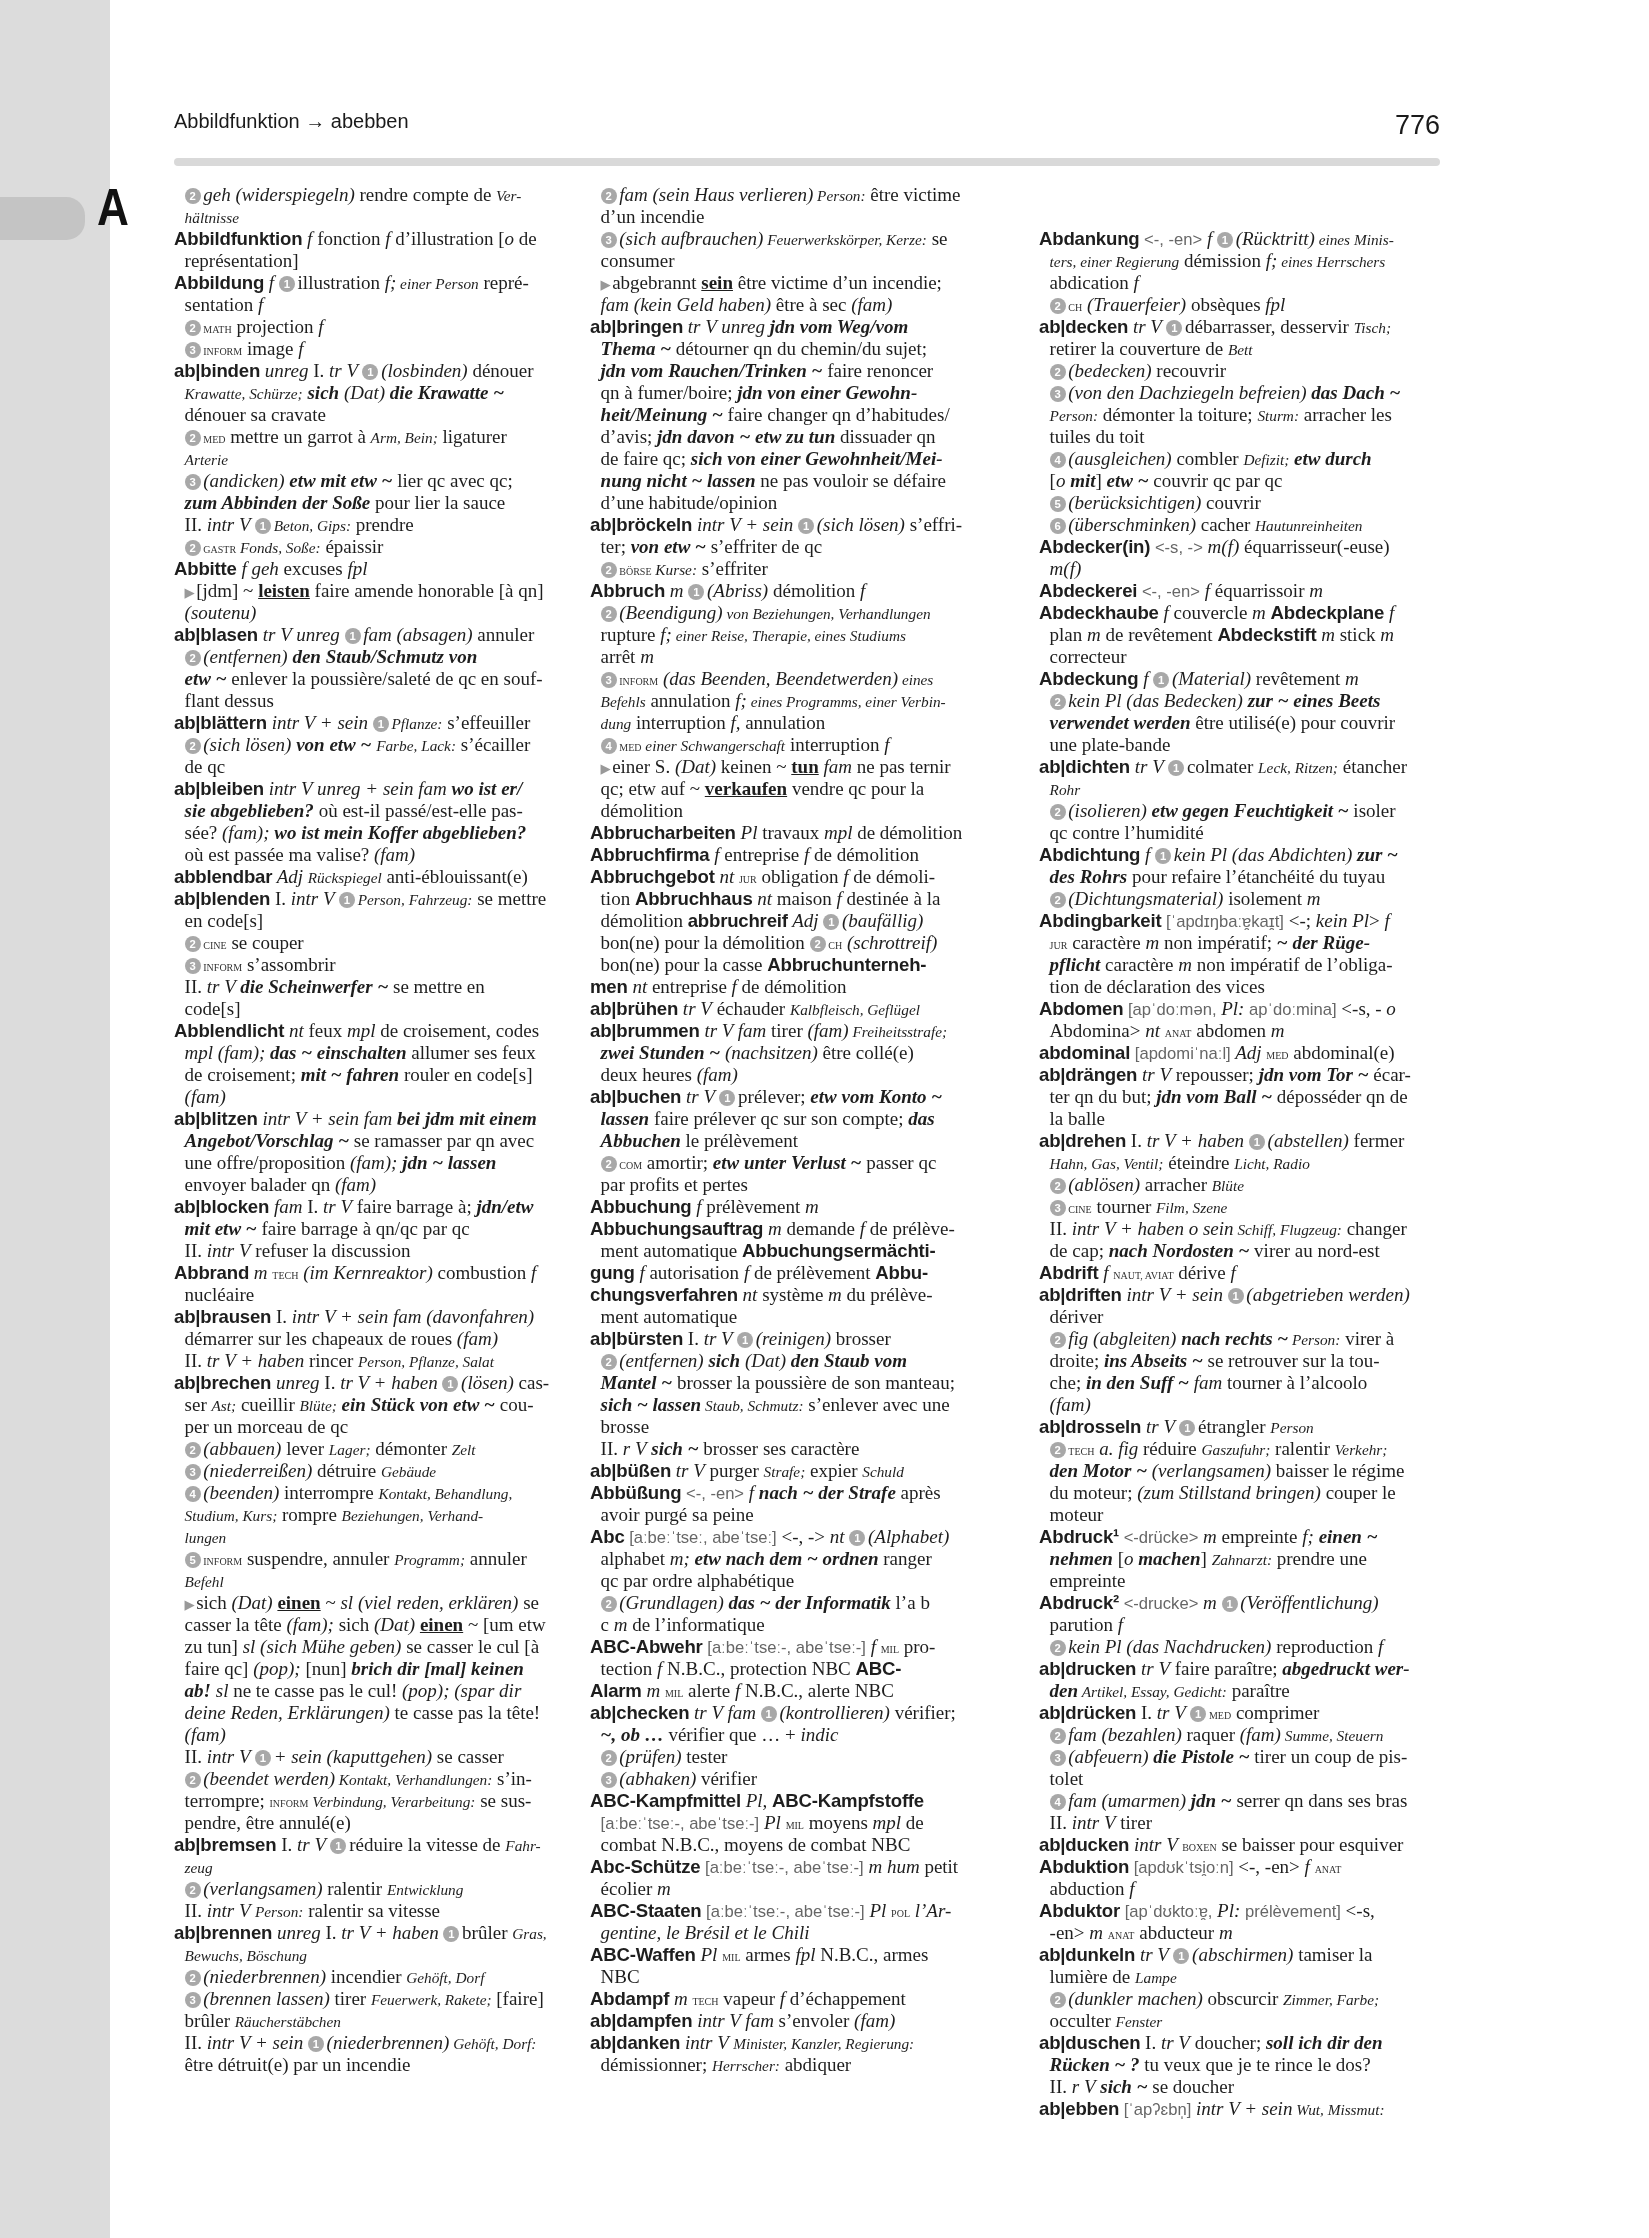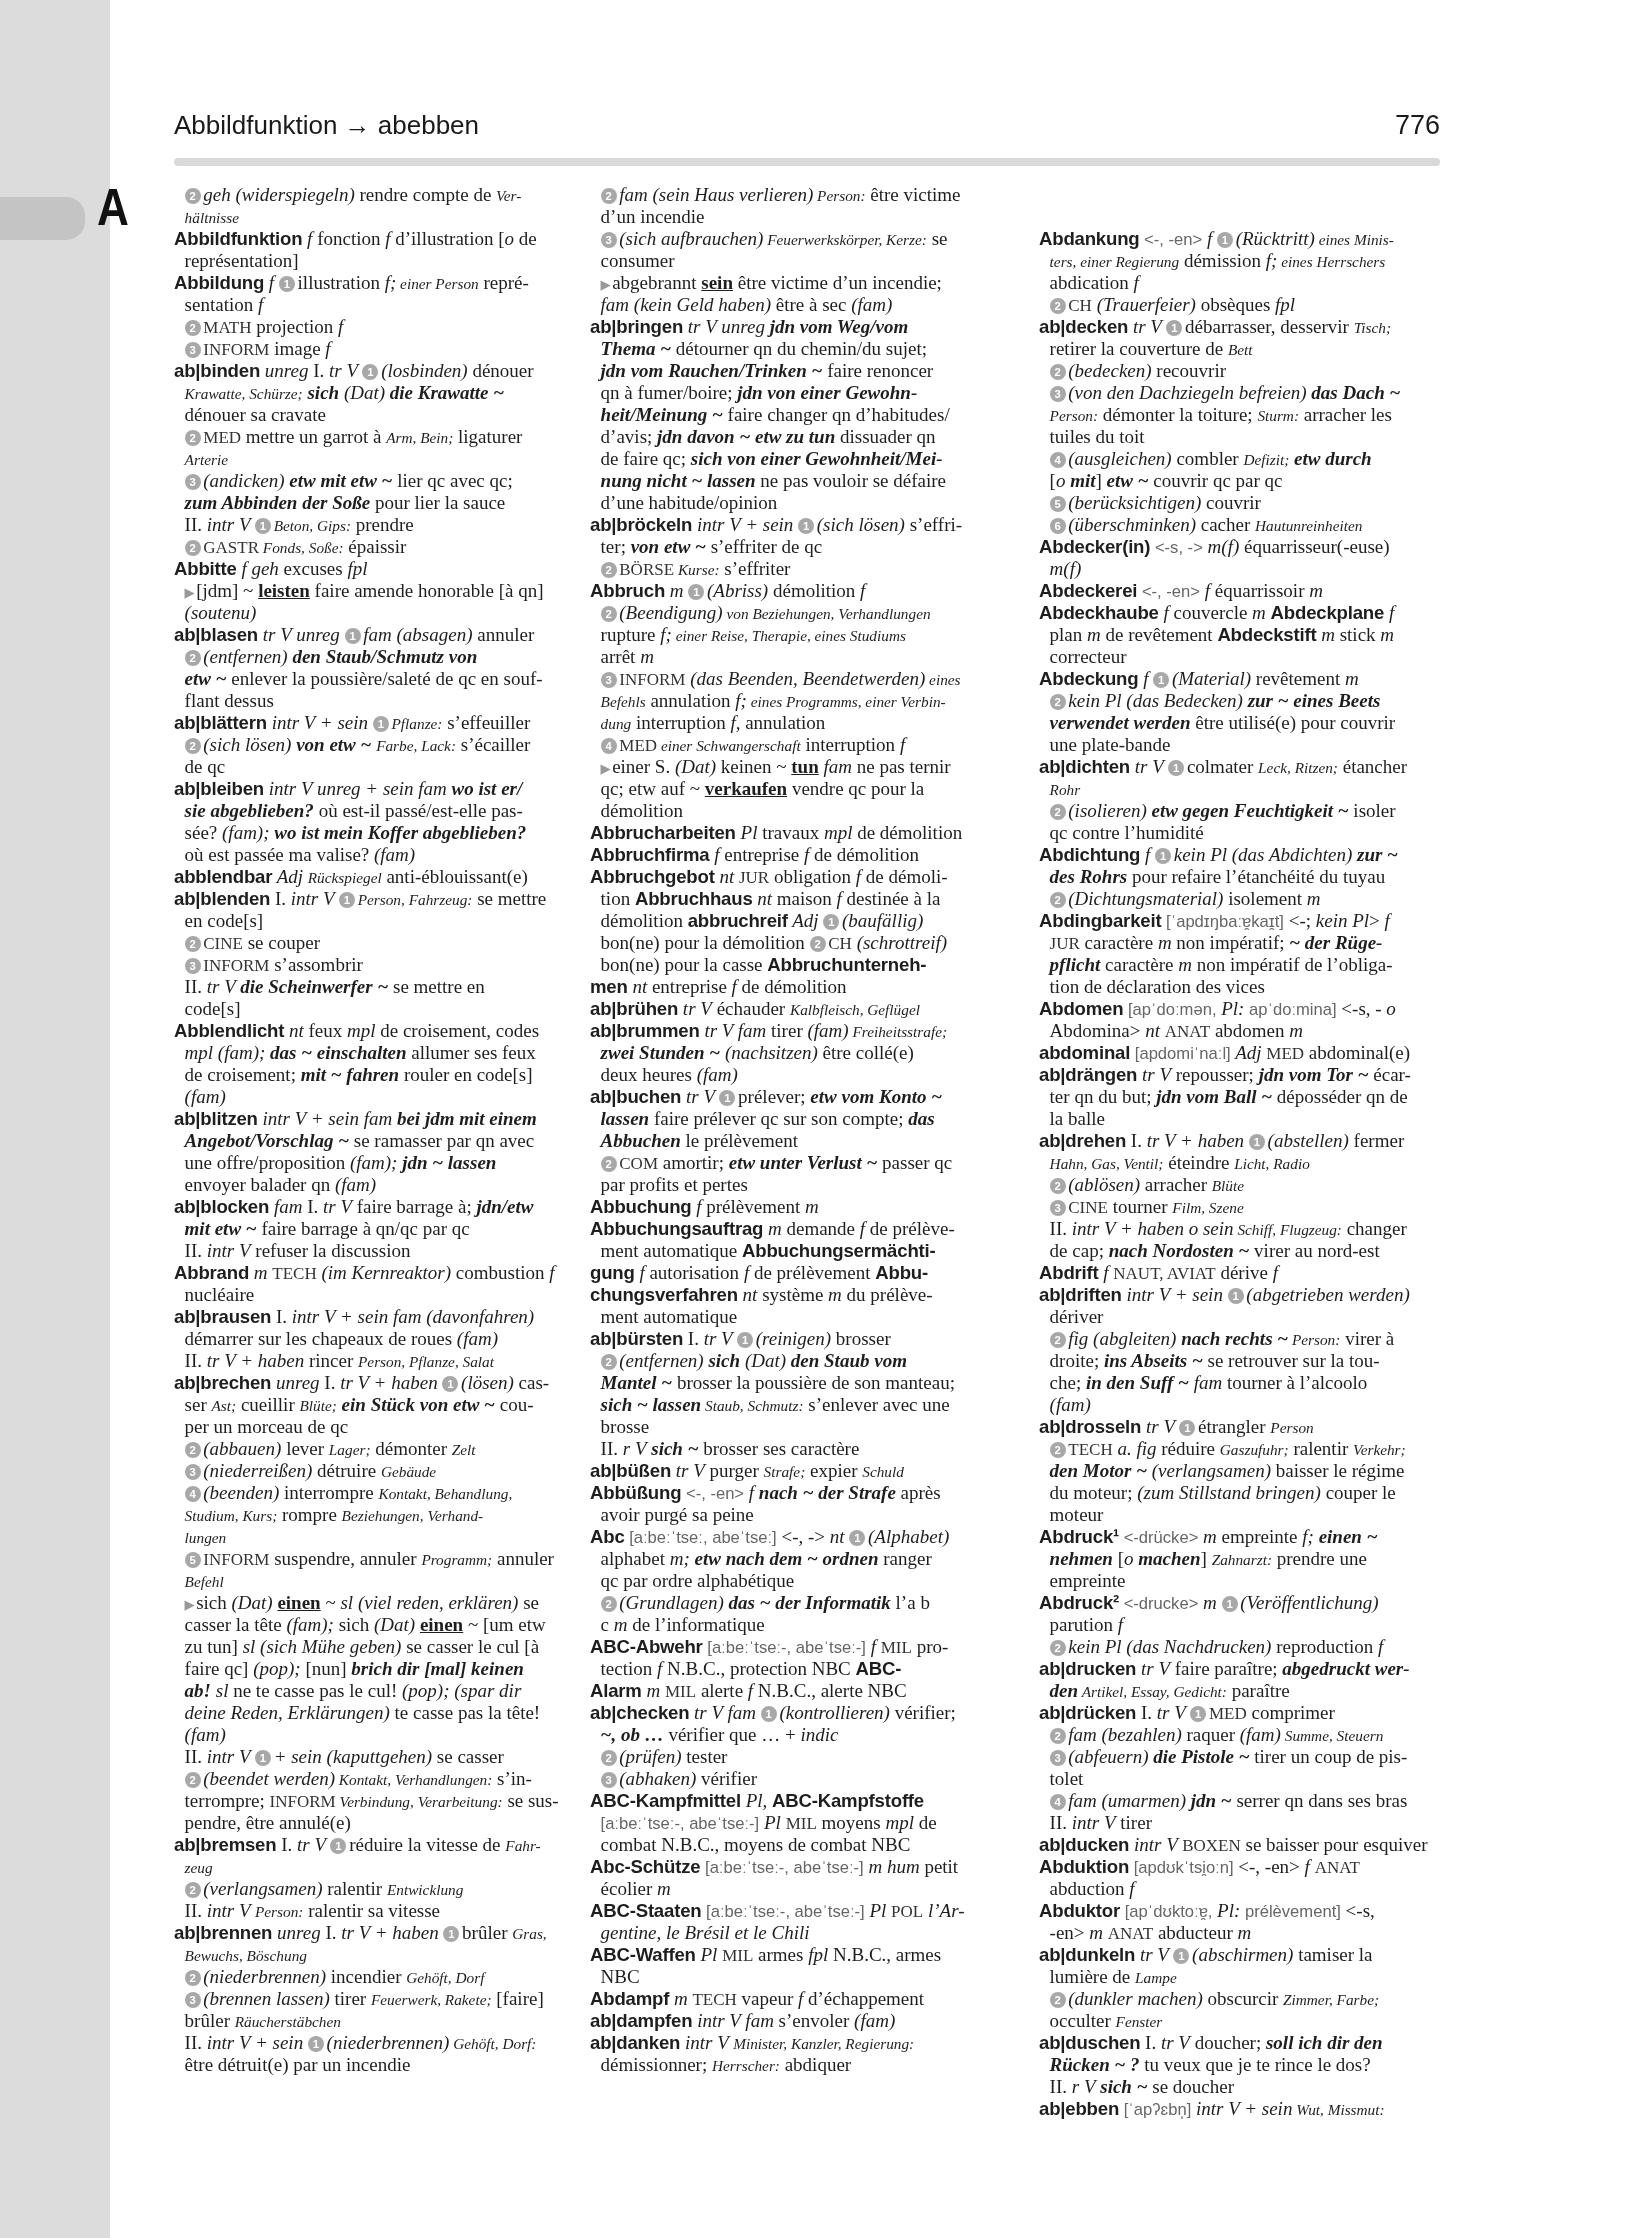--- a/index.html
+++ b/index.html
@@ -3,35 +3,35 @@
 <meta charset="utf-8">
 <style>
   html,body{margin:0;padding:0;}
   body{width:1650px;height:2239px;background:#ffffff;position:relative;overflow:hidden;
        font-family:"Liberation Serif","DejaVu Serif",serif;color:#1e1e1e;}
   .side-strip{position:absolute;left:0;top:0;width:110px;height:2239px;background:#dcdcdc;}
   .thumb-tab{position:absolute;left:0;top:197px;width:85px;height:43px;background:#c4c4c4;border-radius:0 18.6px 18.6px 0;}
   .thumb-letter{position:absolute;left:97px;top:181px;font-family:"Liberation Sans","DejaVu Sans",sans-serif;
        font-weight:bold;font-size:52px;line-height:1;color:#111;transform:scaleX(0.85);transform-origin:left top;}
   .running-head{position:absolute;left:174px;top:110px;font-family:"Liberation Sans","DejaVu Sans",sans-serif;
-       font-size:26px;color:#1a1a1a;}
+       font-size:20px;color:#1a1a1a;}
   .page-number{position:absolute;right:210px;top:110px;font-family:"Liberation Sans","DejaVu Sans",sans-serif;
        font-size:27px;color:#1a1a1a;}
   .head-rule{position:absolute;left:174px;top:158px;width:1266px;height:8px;background:#d9d9d9;border-radius:4px;}
   .column{position:absolute;top:184px;width:414px;font-size:19px;line-height:22px;}
   .col-1{left:174px;}
   .col-2{left:590px;}
   .col-3{left:1039px;margin-top:44px;}
   .line{white-space:nowrap;overflow:visible;text-align:justify;height:22px;}
   .indent{padding-left:10.6px;}
   .hw{font-family:"Liberation Sans","DejaVu Sans",sans-serif;font-weight:bold;font-size:18.6px;letter-spacing:-0.2px;}
   .i{font-style:italic;}
   .b{font-weight:normal;}
   .bi{font-weight:bold;font-style:italic;}
-  .sc{font-variant:small-caps;font-size:17px;color:#333;}
+  .sc{font-variant:small-caps;font-size:10px;color:#333;}
   .ctx{font-style:italic;font-size:15.3px;}
   .ph{font-family:"Liberation Sans","DejaVu Sans",sans-serif;color:#666;font-size:16.6px;}
   .u{text-decoration:underline;font-weight:bold;}
   .num{display:inline-block;width:16px;height:16px;border-radius:50%;background:#a8a8a8;color:#fff;
        font-family:"Liberation Sans","DejaVu Sans",sans-serif;font-weight:bold;font-size:11.3px;line-height:16px;
        text-align:center;vertical-align:0.7px;margin-right:2.7px;}
   .arrow{color:#999;font-size:13.3px;margin-right:1.3px;}
 </style>
 </head>
 <body>

